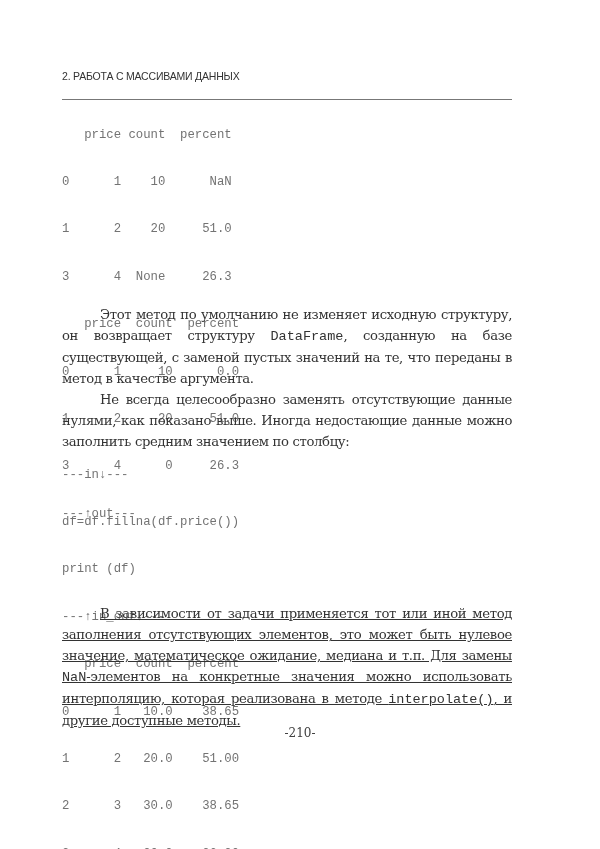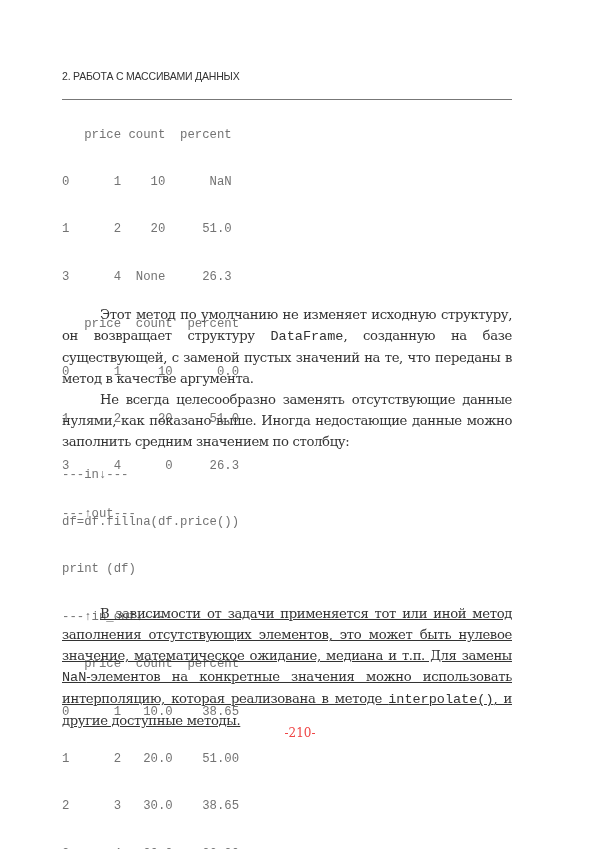--- a/index.html
+++ b/index.html
@@ -18,21 +18,21 @@
   .para {
     position: absolute; left: 0; width: 450px;
     font-family: "DejaVu Serif", "Liberation Serif", serif;
     font-size: 13.2px; line-height: 21px; color: #333;
     text-align: justify; letter-spacing: -0.35px;
   }
   .para p { margin: 0; text-indent: 38px; }
   .mono { font-family: "Liberation Mono", "DejaVu Sans Mono", monospace; font-size: 13.5px; letter-spacing: 0; }
   .folio {
     position: absolute; top: 726px; left: 0; width: 476px; text-align: center;
-    font-family: "DejaVu Serif", "Liberation Serif", serif; font-size: 12px; color: #ef4444;
+    font-family: "DejaVu Serif", "Liberation Serif", serif; font-size: 12px; color: #404040;
   }
 </style>
 </head>
 <body>
 
 <div class="page">
 
   <div class="running-head">2. РАБОТА С МАССИВАМИ ДАННЫХ</div>
 
   <div class="code" style="top:96px;">

